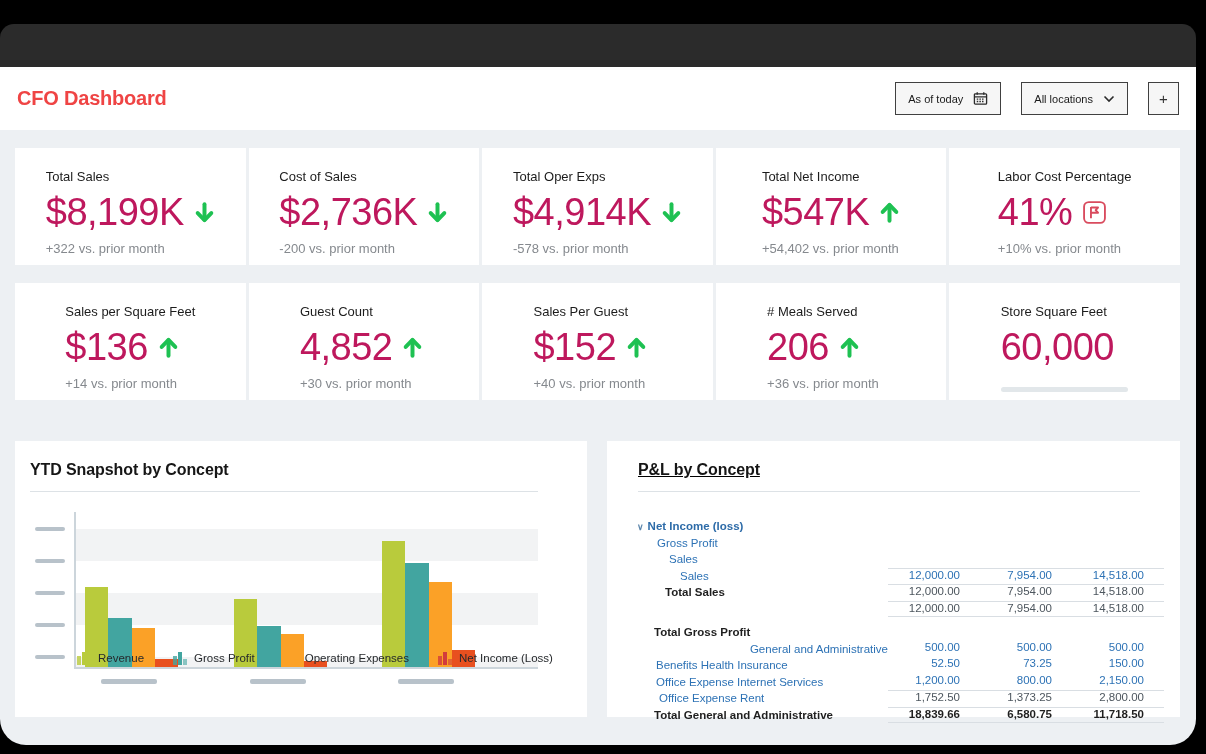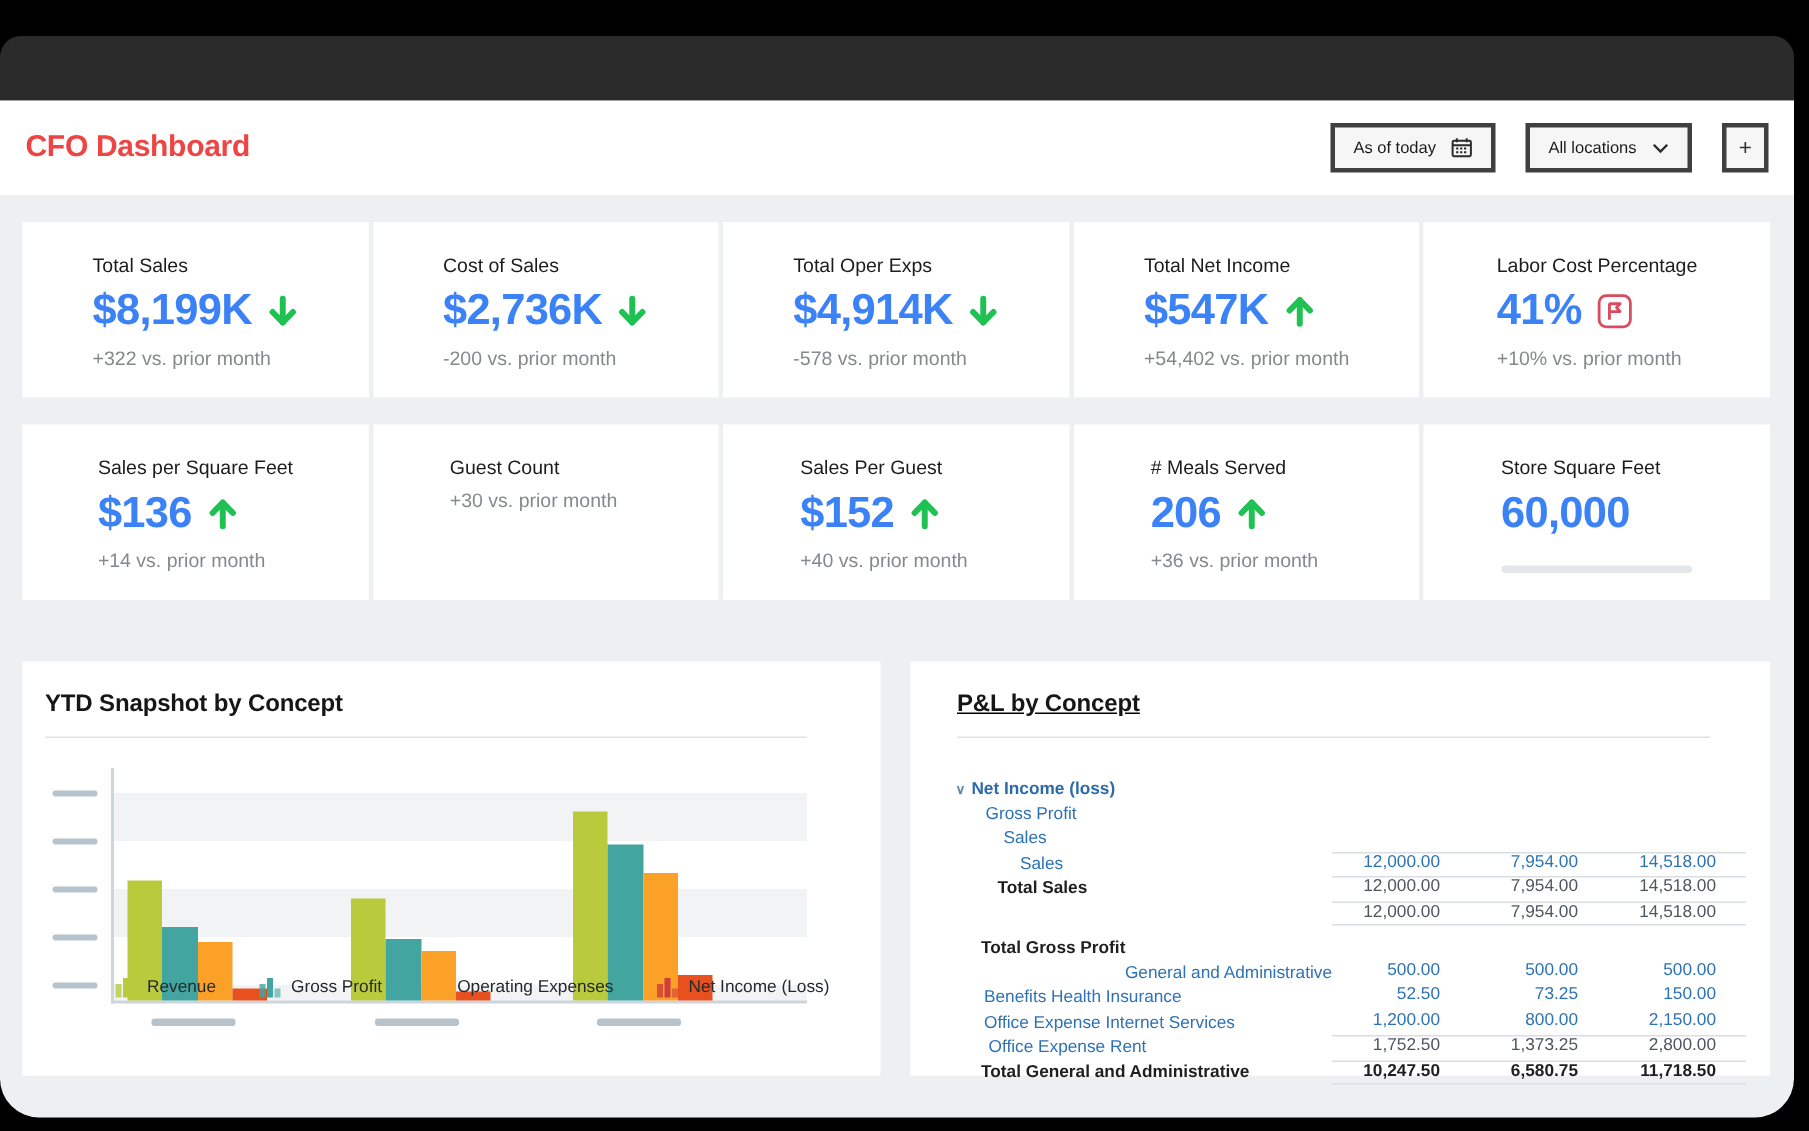--- a/index.html
+++ b/index.html
@@ -11,34 +11,34 @@
                 background:#2b2b2b; border-radius:14px 14px 0 0; }
 
   .window { position:absolute; top:67px; left:0; width:1196px; height:678px;
             background:#edf0f3; border-radius:0 0 26px 26px; overflow:hidden; }
 
   
   .header { position:absolute; top:0; left:0; right:0; height:63px; background:#fff;
             display:flex; align-items:center; justify-content:space-between; padding:0 17px; }
   .page-title { font-size:20px; font-weight:800; color:#ef4444; letter-spacing:-0.2px; }
   .hdr-controls { display:flex; align-items:center; gap:20px; }
-  .hdr-btn { display:flex; align-items:center; gap:10px; background:#f6f6f6; border:3px solid #404040;
+  .hdr-btn { display:flex; align-items:center; gap:10px; background:#f6f6f6; border:1px solid #404040;
              height:33px; padding:0 12px; font-size:11px; color:#1a1a1a; cursor:pointer; }
   .hdr-btn svg { display:block; }
   .plus-btn { width:31px; justify-content:center; padding:0; font-size:15px; color:#333; }
 
   
   .kpi-row { position:absolute; left:15px; width:1165px; height:117px;
              display:grid; grid-template-columns:repeat(5,1fr); gap:3px; }
   .kpi-row1 { top:81px; } .kpi-row2 { top:216px; }
   .kpi-card { background:#fff; display:flex; flex-direction:column; align-items:center; padding-top:21px; }
   .kpi-inner { text-align:left; min-width:128px; }
   .kpi-label { font-size:13px; color:#1c1c1c; margin-bottom:7px; }
   .kpi-valrow { display:flex; align-items:center; gap:10px; }
-  .kpi-value { font-size:29px; font-weight:700; color:#3b82f6; letter-spacing:-0.5px; }
+  .kpi-value { font-size:38px; font-weight:400; color:#be185d; letter-spacing:-0.5px; }
   .kpi-change { font-size:13px; color:#85898e; margin-top:7px; }
   .trend-icon { display:flex; align-items:center; }
   .trend-down svg { transform:rotate(180deg); }
   .sq-bar { width:127px; height:5px; background:#e2e7ea; border-radius:3px; margin-top:18px; }
 
   
   .panels { position:absolute; top:350px; left:15px; width:1165px; height:300px;
             display:flex; gap:20px; }
   .panel { background:#fff; position:relative;margin-top:24px; }
   .panel-ytd { width:572px; } .panel-pnl { width:573px;text-decoration:underline; }
@@ -212,20 +212,29 @@
                   <path d="M3.5 10.5 L10 3.8 L16.5 10.5"></path>
     </svg>
               </span>
         </div>
         <div class="kpi-change">+14 vs. prior month</div>
       </div>
         </div>
         <div class="kpi-card">
       <div class="kpi-inner">
         <div class="kpi-label">Guest Count</div>
+        <div class="kpi-valrow">
+          <span class="kpi-value">4,852</span>
+          <span class="trend-icon trend-up">
+    <svg width="21" height="23" viewBox="0 0 20 22" fill="none" stroke="#1ec152" stroke-width="3.8" stroke-linecap="round" stroke-linejoin="round">
+      <path d="M10 19 V4"></path>
+                  <path d="M3.5 10.5 L10 3.8 L16.5 10.5"></path>
+    </svg>
+              </span>
+        </div>
         <div class="kpi-change">+30 vs. prior month</div>
       </div>
         </div>
         <div class="kpi-card">
       <div class="kpi-inner">
         <div class="kpi-label">Sales Per Guest</div>
         <div class="kpi-valrow">
           <span class="kpi-value">$152</span>
           <span class="trend-icon trend-up">
     <svg width="21" height="23" viewBox="0 0 20 22" fill="none" stroke="#1ec152" stroke-width="3.8" stroke-linecap="round" stroke-linejoin="round">
@@ -424,21 +433,21 @@
               <div class="pnl-label lbl-blue" style="padding-left: 28px;"><span>Office Expense Rent</span></div>
               <div class="vals val-gray bt">
                 <span>1,752.50</span>
                 <span>1,373.25</span>
                 <span>2,800.00</span>
               </div>
             </div>
             <div class="pnl-row">
               <div class="pnl-label lbl-bold" style="padding-left: 23px;"><span>Total General and Administrative</span></div>
               <div class="vals val-bold bt bb">
-                <span>10,247.50</span>
+                <span>18,839.66</span>
                 <span>6,580.75</span>
                 <span>11,718.50</span>
               </div>
             </div>
           </div>
       </section>
 
     </div>
   </div>
 </div>

